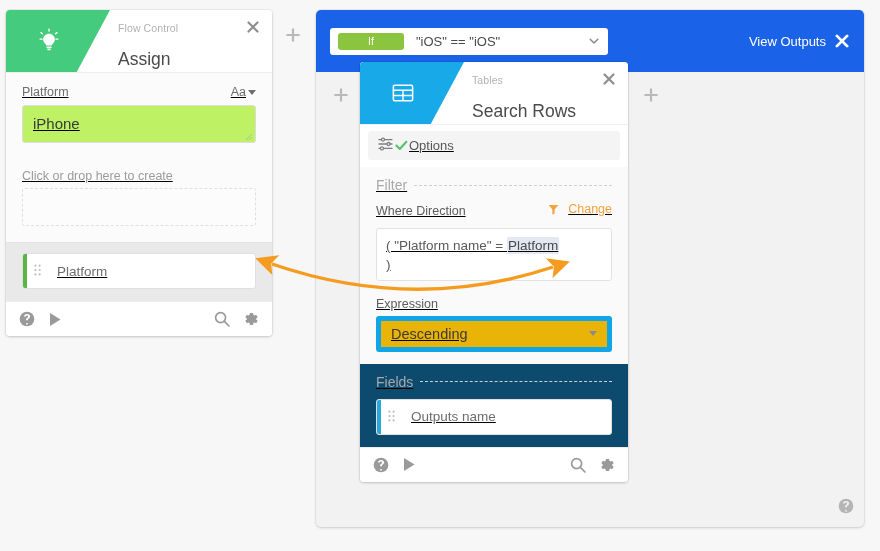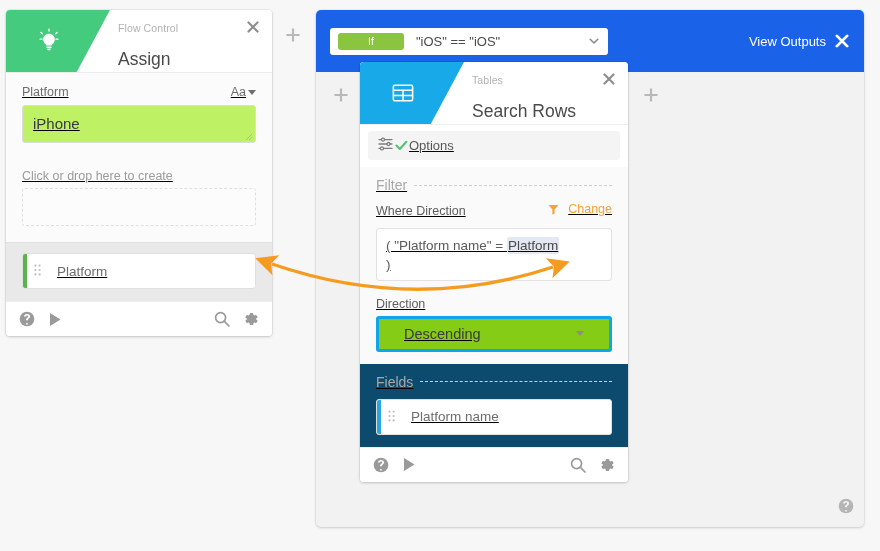--- a/index.html
+++ b/index.html
@@ -95,22 +95,22 @@
   .sec-head{display:flex;align-items:center;gap:7px;margin-bottom:9px;}
   .sec-title{font-size:14px;color:#a8a8a8;}
   .dashline{flex:1;border-top:1px dashed #cfcfcf;height:0;}
   .sub-label{font-size:12.5px;color:#5c5c5c;margin-bottom:5px;}
   .sub-row{display:flex;align-items:baseline;justify-content:space-between;margin-bottom:5px;}
   .change-link{display:flex;align-items:center;gap:9px;color:#f2a33c;font-size:12.5px;cursor:pointer;}
   .expr-box{background:#fff;border:1px solid #e2e2e2;border-radius:3px;padding:7px 9px 6px;
             min-height:44px;box-sizing:border-box;}
   .expr-line{font-size:13.5px;color:#5a5a5a;line-height:19px;}
   .hl{background:#e3e8f2;border-radius:2px;padding:1px 1px;color:#4a4a4a;}
-  .select-box{background:#84cc16;border:3px solid #0ea5e9;border-radius:3px;height:36px;
-              display:flex;align-items:center;justify-content:space-between;padding:0 25px;
+  .select-box{background:#eab308;border:5px solid #0ea5e9;border-radius:3px;height:36px;
+              display:flex;align-items:center;justify-content:space-between;padding:0 10px;
               box-sizing:border-box;cursor:pointer;}
   .select-val{font-size:14.5px;color:#3a3a3a;}
   .tri-dn{width:0;height:0;border-left:4px solid transparent;border-right:4px solid transparent;
           border-top:5px solid #8c8c8c;}
 
   
   #arrow{position:absolute;left:0;top:0;pointer-events:none;}
 </style>
 </head>
 <body>
@@ -313,21 +313,21 @@
             <span>Change</span>
           </span>
         </div>
         <div class="expr-box">
           <div class="expr-line"><span>(  "Platform name" = </span><span class="hl">Platform</span></div>
           <div class="expr-line">)</div>
         </div>
       </div>
 
       <div class="sec light" style="padding-top:4px;">
-        <div class="sub-label">Direction</div>
+        <div class="sub-label">Expression</div>
         <div class="select-box">
           <span class="select-val">Descending</span>
           <i class="tri-dn"></i>
         </div>
       </div>
 
       <div class="sec grey">
         <div class="sec-head">
           <span class="sec-title">Fields</span>
           <span class="dashline"></span>
@@ -339,21 +339,21 @@
               <g fill="#bdbdbd">
                 <circle cx="1.4" cy="1.6" r="1.1"></circle>
                   <circle cx="5.6" cy="1.6" r="1.1"></circle>
                 <circle cx="1.4" cy="6" r="1.1"></circle>
                   <circle cx="5.6" cy="6" r="1.1"></circle>
                 <circle cx="1.4" cy="10.4" r="1.1"></circle>
                   <circle cx="5.6" cy="10.4" r="1.1"></circle>
               </g>
             </svg>
           </span>
-          <span class="chip-lbl">Platform name</span>
+          <span class="chip-lbl">Outputs name</span>
         </div>
       </div>
 
       <div class="card-foot">
         <div class="foot-left">
           <span class="fico">
             <svg width="16" height="16" viewBox="0 0 16 16" fill="currentColor">
               <circle cx="8" cy="8" r="7.3"></circle>
               <path d="M8 11.9a.95.95 0 100 1.9.95.95 0 000-1.9z" fill="#fff"></path>
               <path d="M8 2.9c-1.7 0-2.9 1-3.1 2.5h1.9c.1-.6.5-1 1.2-1 .7 0 1.1.4 1.1 1 0 .5-.2.8-.9 1.3-.8.6-1.2 1.1-1.2 2.1v.5h1.9v-.4c0-.6.2-.9.9-1.4.9-.6 1.3-1.2 1.3-2.2 0-1.5-1.2-2.4-3.1-2.4z" fill="#fff"></path>

